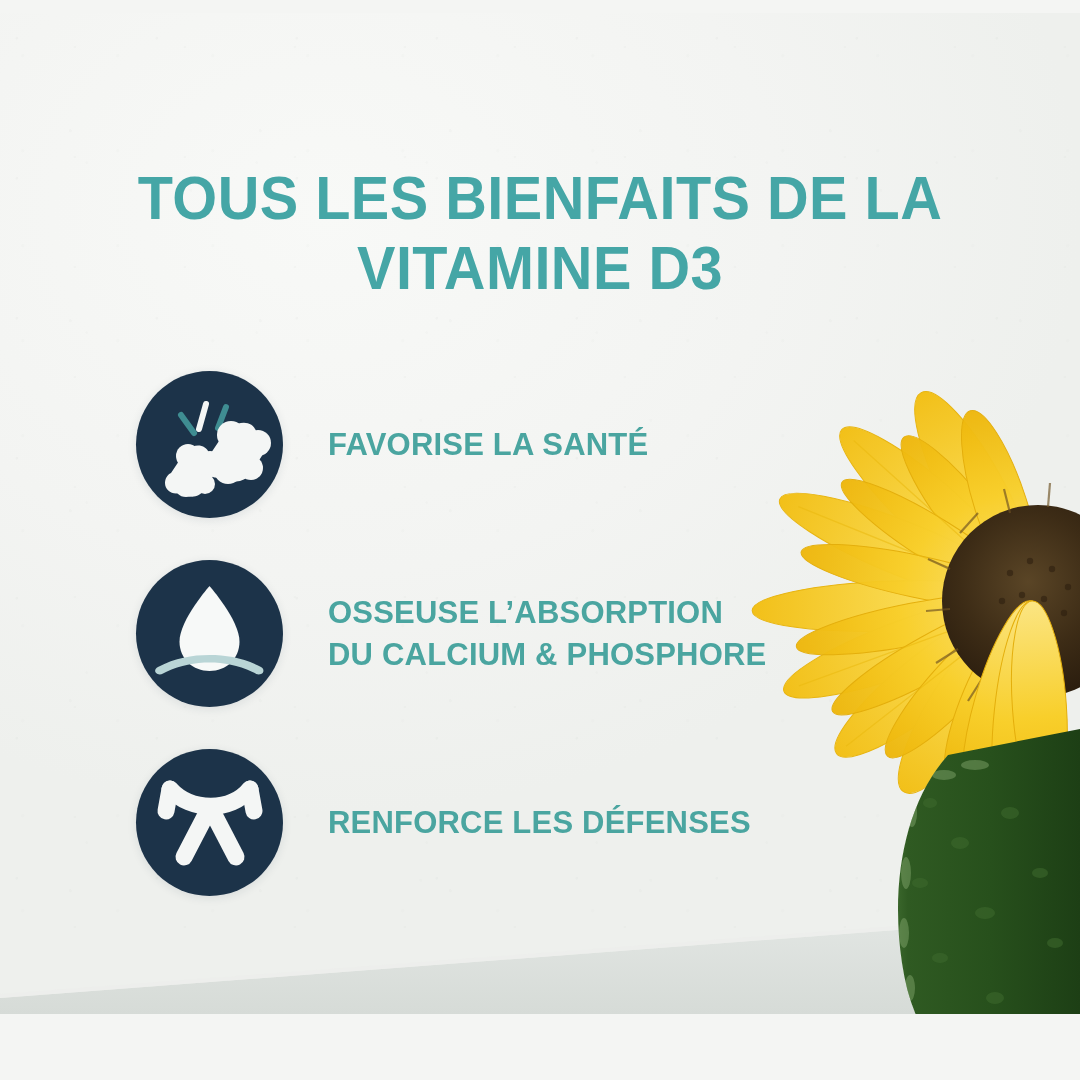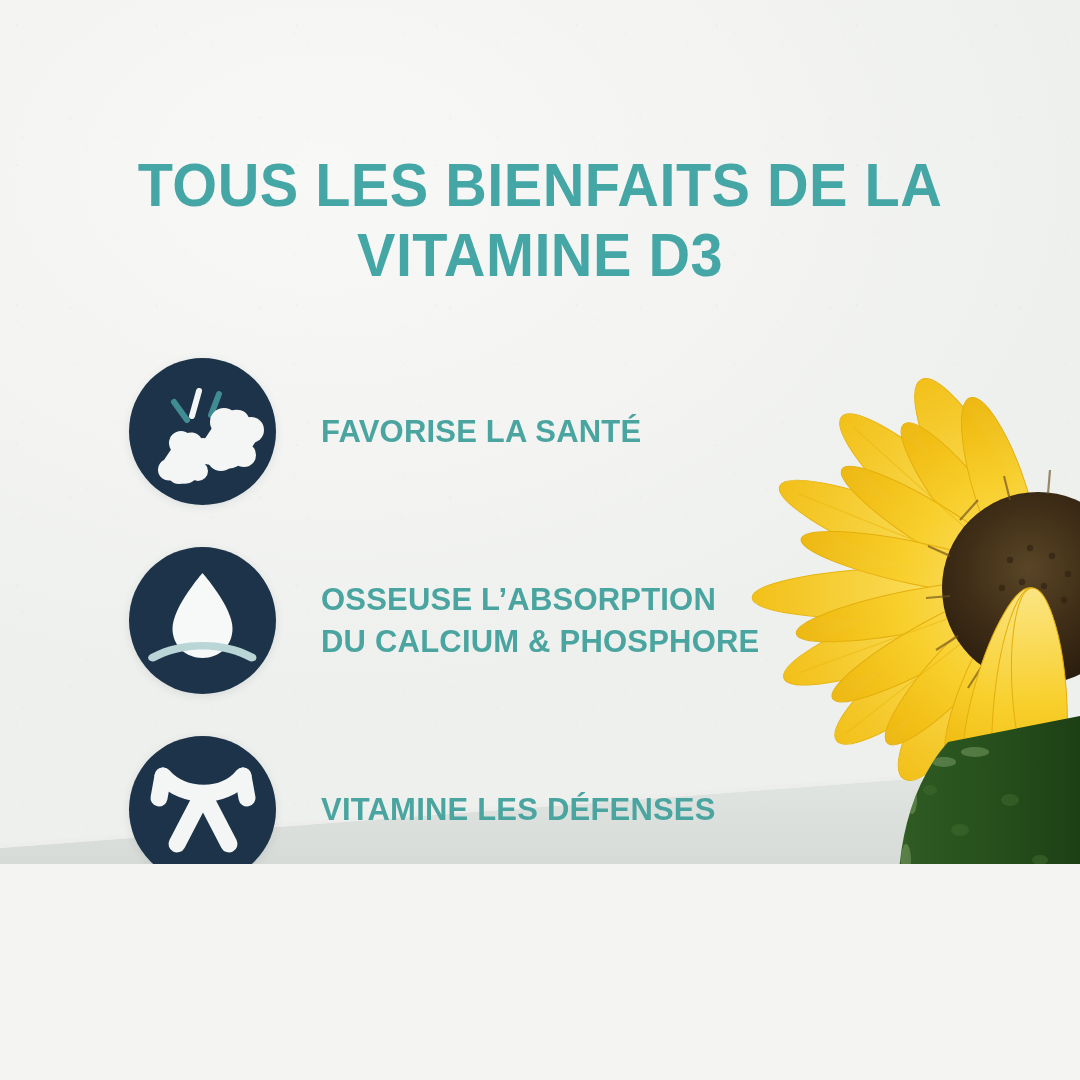--- a/index.html
+++ b/index.html
@@ -11,24 +11,25 @@
     width: 1080px;
     height: 1080px;
     overflow: hidden;
     font-family: "Liberation Sans", sans-serif;
     background: #f4f5f3;
   }
 
   #poster {
     position: relative;
     width: 1080px;
-    height: 864px;
+    height: 1001px;
     overflow: hidden;
     background:
       radial-gradient(ellipse 70% 60% at 30% 20%, #f8f9f7 0%, #f3f4f2 60%, #eef0ed 100%);
+    margin-top: 13px;
   }
 
   
   #grain {
     position: absolute;
     inset: 0;
     pointer-events: none;
     opacity: .5;
     background-image:
       radial-gradient(circle at 12% 18%, rgba(190,195,190,.20) 0 1.1px, transparent 1.6px),
@@ -67,21 +68,21 @@
     line-height: 70px;
     letter-spacing: .5px;
     transform: scaleX(.93);
     transform-origin: center;
     white-space: nowrap;
   }
 
   
   #benefits {
     position: absolute;
-    left: 129px;
+    left: 136px;
     top: 358px;
     width: 780px;
   }
   .benefit {
     position: relative;
     height: 147px;
     margin-bottom: 42px;
     display: flex;
     align-items: center;
   }
@@ -194,21 +195,21 @@
           <g fill="none" stroke="#f4f6f5" stroke-width="17" stroke-linecap="round" stroke-linejoin="round">
             <path d="M34 40 C 55 63, 95 63, 114 40"></path>
             <path d="M74 58 L 48 108"></path>
             <path d="M74 58 L 100 108"></path>
             <path d="M34 40 L 30 62"></path>
             <path d="M114 40 L 118 62"></path>
           </g>
         </svg>
       </div>
       <div class="benefit-text">
-        <span class="bt-line">VITAMINE LES DÉFENSES</span>
+        <span class="bt-line">RENFORCE LES DÉFENSES</span>
       </div>
     </div>
 
   </div>
 
   <svg id="plant" viewBox="0 0 1080 1080">
     <defs>
       <linearGradient id="petalG" x1="0" y1="0" x2="1" y2="0">
         <stop offset="0%" stop-color="#fdf0b4"></stop>
         <stop offset="40%" stop-color="#fbdc52"></stop>

